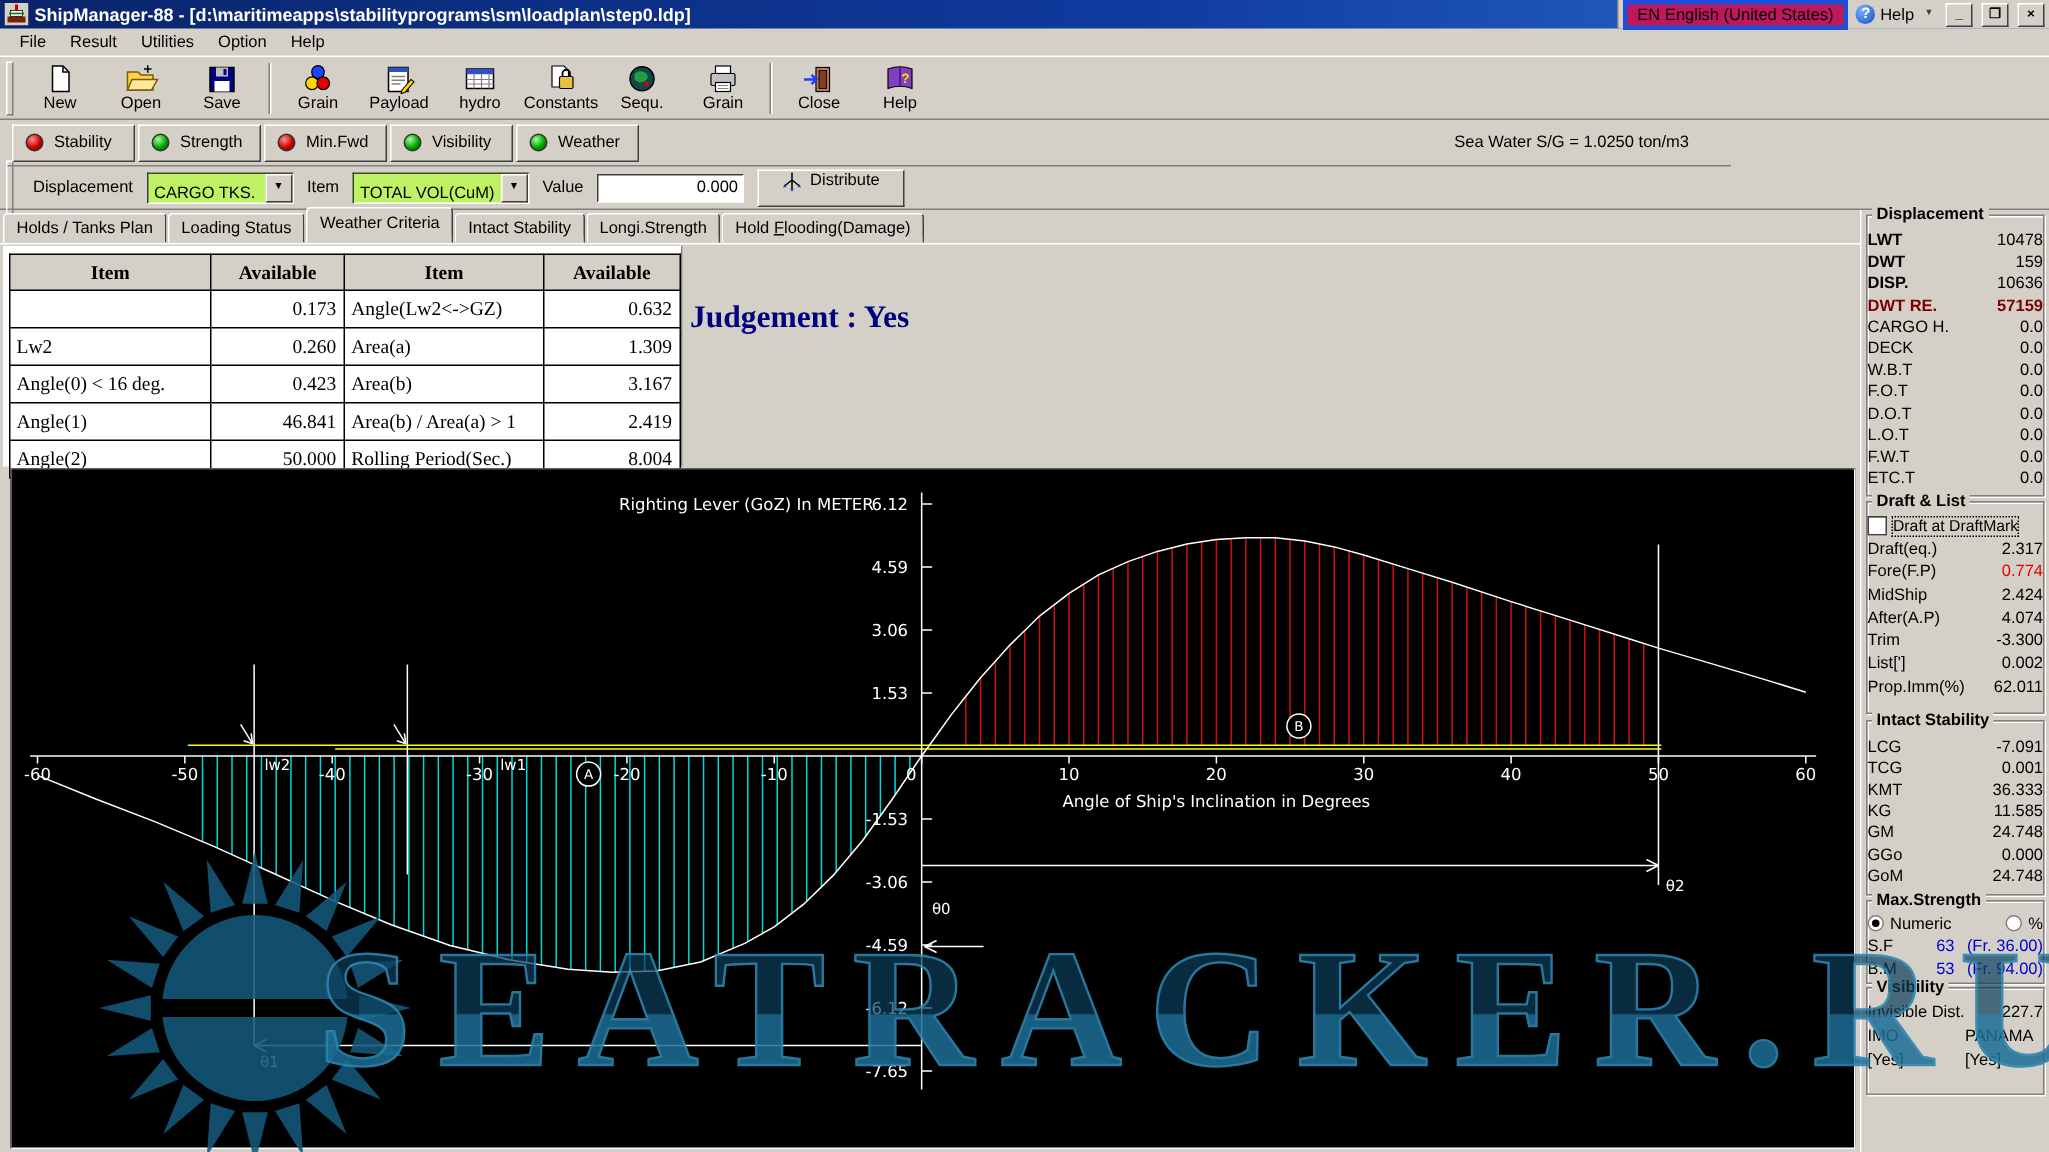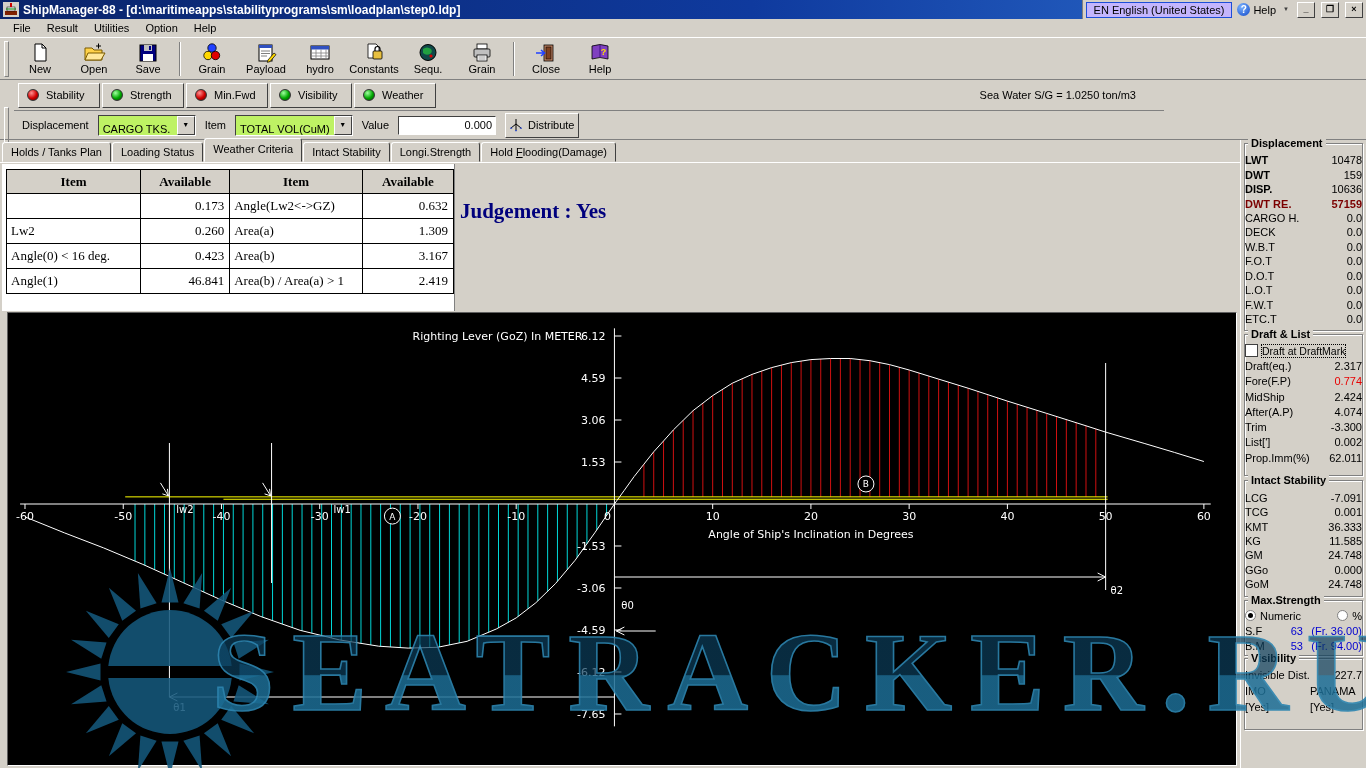--- a/index.html
+++ b/index.html
@@ -6,58 +6,58 @@
   body{width:1366px;height:768px;position:relative;overflow:hidden;background:#d4d0c8;
        font-family:"Liberation Sans",sans-serif;font-size:11px;color:#000}
   .abs{position:absolute}
   
   .titlebar{left:0;top:0;width:1366px;height:19px;background:linear-gradient(90deg,#0a246a 0%,#0f3a9e 55%,#2e6fd0 100%);
             display:flex;align-items:center;padding-left:3px;box-sizing:border-box}
   .app-ico{width:16px;height:15px;margin-right:4px;flex:none}
   .titlebar .title{color:#fff;font-weight:bold;font-size:12px;white-space:nowrap}
   .tb-right{margin-left:auto;height:19px;background:#d4d0c8;display:flex;align-items:center;gap:5px;
             padding:0 3px;border-left:1px solid #808080}
-  .langbox{border:1px solid #1d4ed8;background:#c4b5fd;height:14px;line-height:14px;padding:0 7px;white-space:nowrap}
+  .langbox{border:3px solid #1d4ed8;background:#be185d;height:14px;line-height:14px;padding:0 7px;white-space:nowrap}
   .tb-help{display:flex;align-items:center;gap:3px}
   .qmark{width:13px;height:13px;border-radius:50%;background:radial-gradient(circle at 35% 30%,#7ab2ff,#1048c8);
          color:#fff;font-size:10px;font-weight:bold;text-align:center;line-height:13px}
   .grip-ch{display:flex;flex-direction:column;align-items:center;font-size:6px;line-height:5px;color:#404040;padding:0 2px}
   .winbtn{width:16px;height:14px;background:#d4d0c8;border:1px solid;border-color:#fff #404040 #404040 #fff;
           font-size:9px;font-weight:bold;text-align:center;line-height:12px;margin-left:1px}
   
   .menubar{left:0;top:19px;width:1366px;height:18px;display:flex;align-items:center;padding-left:5px;box-sizing:border-box}
   .menu-item{padding:2px 8px}
   
   .toolbar{left:0;top:37px;width:1366px;height:43px;border-top:1px solid #fff;border-bottom:1px solid #808080;
            display:flex;align-items:center;box-sizing:border-box;padding-left:3px}
   .grip{width:3px;height:34px;border:1px solid;border-color:#fff #808080 #808080 #fff;margin:0 4px 0 1px}
   .tbtn{width:54px;height:39px;display:flex;flex-direction:column;align-items:center;justify-content:center}
   .tbtn svg{width:24px;height:21px}
   .tbtn span{margin-top:0px}
   .tsep{width:0;height:34px;border-left:1px solid #808080;border-right:1px solid #fff;margin:0 4px}
   
-  .statusrow{left:14px;top:80px;width:1150px;height:31px;border-bottom:1px solid #808080;display:flex;align-items:center;
+  .statusrow{left:4px;top:80px;width:1150px;height:31px;border-bottom:1px solid #808080;display:flex;align-items:center;
              box-sizing:border-box;padding-left:4px}
   .led-btn{width:82px;height:25px;border:1px solid;border-color:#fff #404040 #404040 #fff;display:flex;align-items:center;
            gap:7px;padding-left:8px;box-sizing:border-box;margin-right:2px;background:#d4d0c8}
   .led{width:12px;height:12px;border-radius:50%;flex:none;border:1px solid #333;box-sizing:border-box}
   .led.red{background:radial-gradient(circle at 35% 30%,#ff9090,#d00000 55%,#600000)}
   .led.green{background:radial-gradient(circle at 35% 30%,#a0ffa0,#00a800 55%,#004800)}
   .seawater{margin-left:auto;padding-right:28px;white-space:nowrap}
   
   .comprow{left:0;top:111px;width:1366px;height:29px;border-bottom:1px solid #808080;display:flex;align-items:center;
            box-sizing:border-box;padding-left:3px;gap:9px}
   .combo{height:19px;background:#bef264;border:1px solid;border-color:#404040 #fff #fff #404040;display:flex;align-items:flex-end}
   .combo .ctext{padding:0 4px;white-space:nowrap}
   .cbtn{width:16px;height:17px;background:#d4d0c8;border:1px solid;border-color:#fff #404040 #404040 #fff;
         font-size:7px;text-align:center;line-height:16px;flex:none}
   .valuebox{width:90px;height:17px;background:#fff;border:1px solid;border-color:#404040 #fff #fff #404040;
             text-align:right;padding:0 3px;font:11px "Liberation Sans",sans-serif}
   .dist-btn{height:23px;border:1px solid;border-color:#fff #404040 #404040 #fff;background:#d4d0c8;display:flex;
-            align-items:center;gap:5px;padding:0 3px}
+            gap:5px;padding:0 15px}
   
   .tabstrip{left:2px;top:140px;height:22px;display:flex;align-items:flex-end}
   .tab{height:18px;line-height:18px;padding:0 8px;background:#d4d0c8;border:1px solid;
        border-color:#fff #404040 #d4d0c8 #fff;border-radius:3px 3px 0 0;margin-right:1px;white-space:nowrap}
   .tab.active{height:22px;line-height:21px;position:relative;z-index:3}
   
   .content{left:0;top:162px;width:1240px;height:150px;background:#d4d0c8;border-top:1px solid #fff;box-sizing:border-box}
   .table-panel{position:absolute;left:2px;top:1px;width:452px;height:147px;background:#fff;border-right:1px solid #808080}
   table.crit{position:absolute;left:4px;top:5px;border-collapse:collapse;font-family:"Liberation Serif",serif;font-size:13px}
   table.crit th{font-weight:bold;background:#d4d0c8;border:1px solid #000;height:21px}
@@ -316,20 +316,26 @@
         <td class="item c1">Angle(0) &lt; 16 deg.</td>
         <td class="val c2">0.423</td>
         <td class="item c3">Area(b)</td>
         <td class="val c4">3.167</td>
       </tr>
       <tr>
         <td class="item c1">Angle(1)</td>
         <td class="val c2">46.841</td>
         <td class="item c3">Area(b) / Area(a) &gt; 1</td>
         <td class="val c4">2.419</td>
+      </tr>
+      <tr>
+        <td class="item c1">Angle(2)</td>
+        <td class="val c2">50.000</td>
+        <td class="item c3">Rolling Period(Sec.)</td>
+        <td class="val c4">8.004</td>
       </tr>
     </tbody>
       </table>
   </div>
   <div class="judgement">Judgement : Yes</div>
 </div>
 
 <div class="abs chartpanel">
   <svg id="chart-svg" width="1228" height="452">
       <line x1="127.02431999999999" y1="191.00060731203692" x2="127.02431999999999" y2="248.09765577553745" stroke="#00d8d8" stroke-width="1"></line>

